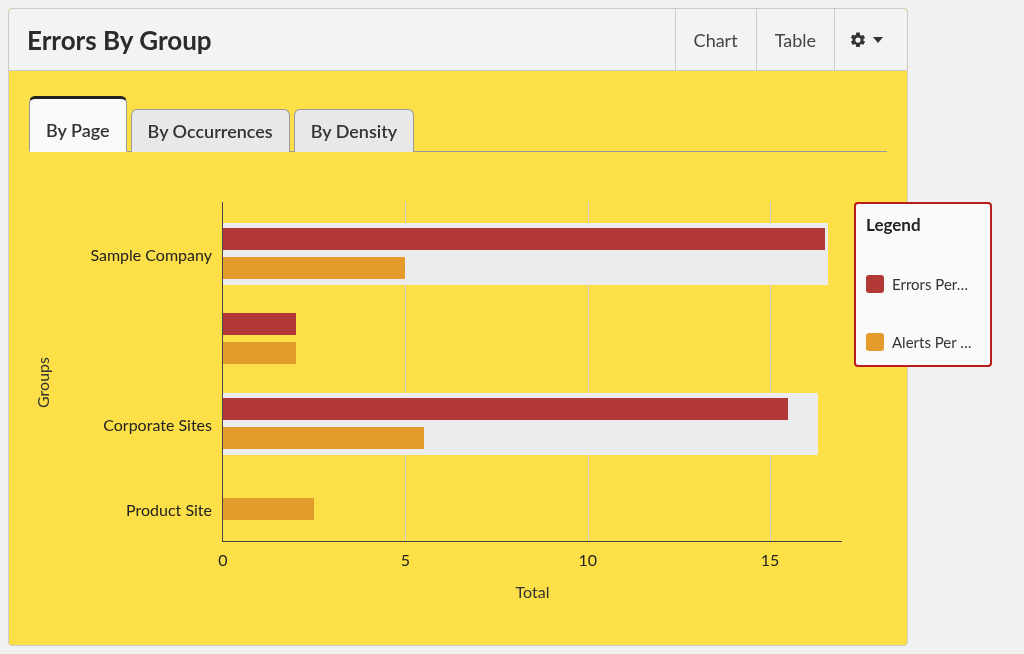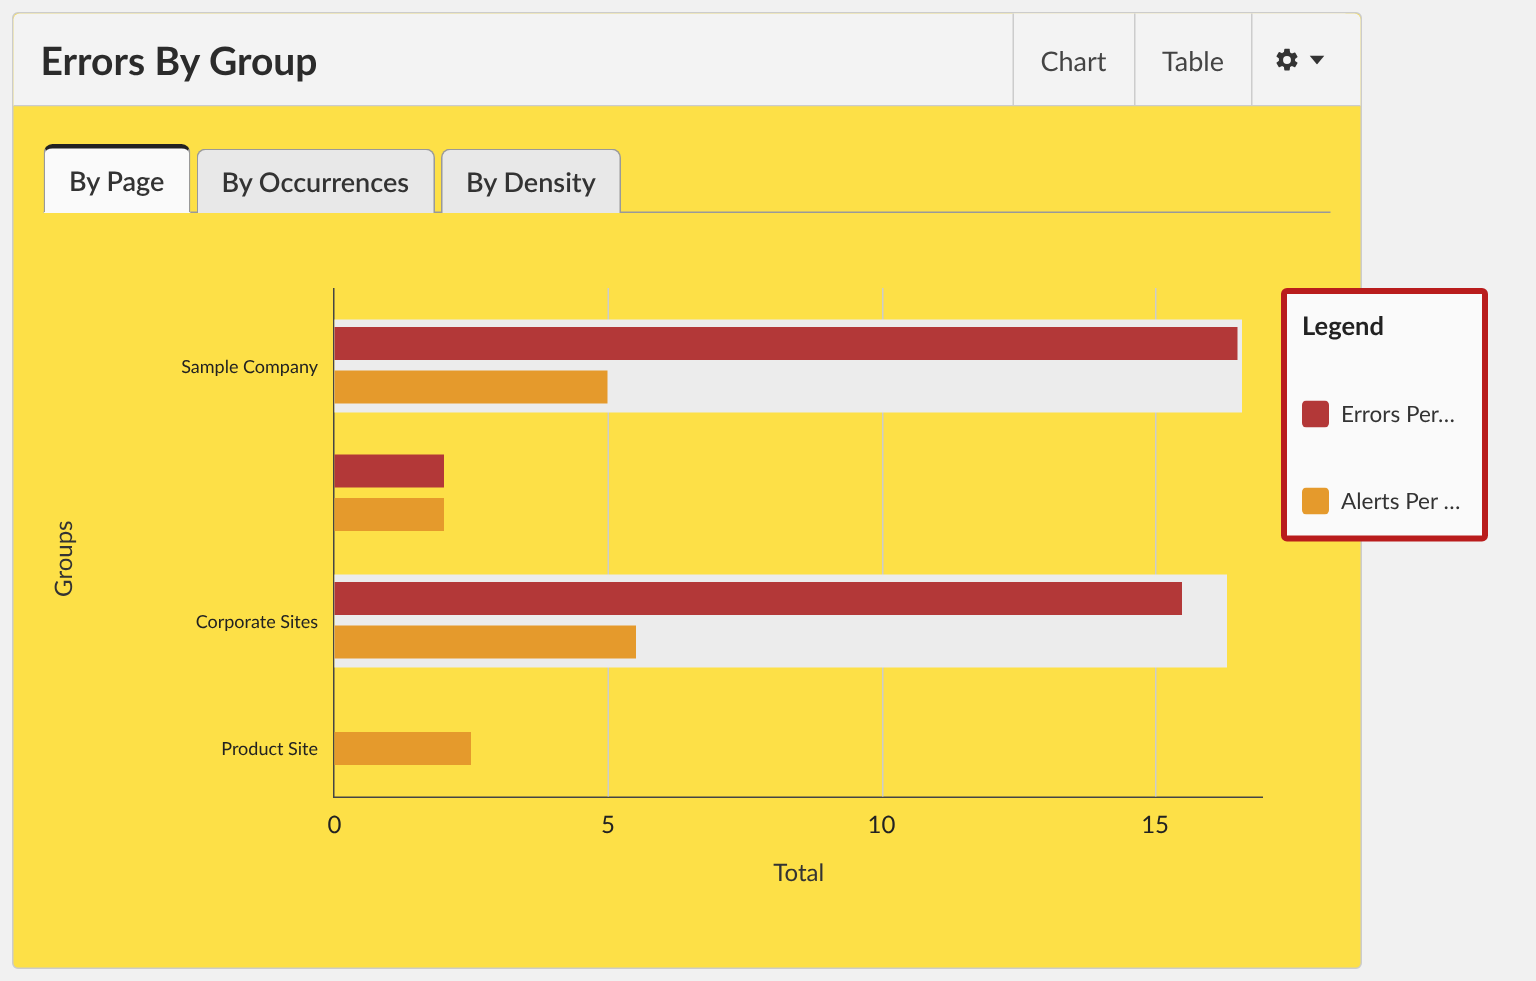--- a/index.html
+++ b/index.html
@@ -29,37 +29,37 @@
   }
   .gear-btn svg.caret { width: 10px; height: 6px; }
   .panel-body { flex: 1; padding: 24px 20px 18px 20px; position: relative; }
   .tabs { display: flex; align-items: flex-end; border-bottom: 1px solid #999; }
   .tab {
     padding: 10px 16px; font-size: 18px; color: #333; background: #e8e8e8;
     border: 1px solid #999; border-bottom: none; margin-right: 4px;
     border-radius: 6px 6px 0 0; cursor: pointer; font-weight: 600; position: relative; top: 1px;
   }
   .tab.active {
-    background: #fafafa; border-top: 3px solid #222; padding-top: 10px;
+    background: #fafafa; border-top: 3px solid #222; padding-top: 20px;
     border-bottom: 1px solid #fafafa;
   }
   .chart-area {
     position: relative; margin-top: 50px; height: 420px;
     display: flex;
   }
   .yaxis-title {
     writing-mode: vertical-rl; transform: rotate(180deg);
     font-size: 16px; color: #333; text-align: center; padding: 0 4px 0 0;
     align-self: center; margin-bottom: 60px;
   }
   .ylabels {
     width: 170px; position: relative;
   }
   .ylabel {
-    position: absolute; right: 10px; font-size: 12px; color: #222;
+    position: absolute; right: 10px; font-size: 16px; color: #222;
     transform: translateY(-50%); text-align: right; width: 160px;
   }
   .plot {
     position: relative; flex: 0 0 620px; height: 340px;
     border-left: 1px solid #444; border-bottom: 1px solid #444;
   }
   .gridline {
     position: absolute; top: 0; bottom: 0; width: 1px; background: #ccc;
   }
   .tick {
@@ -73,21 +73,21 @@
   .row-bg {
     position: absolute; left: 0; height: 62px; background: #ececec;
   }
   .bar {
     position: absolute; left: 0; height: 22px;
   }
   .bar.errors { background: #b33838; }
   .bar.alerts { background: #e59a2c; }
   .legend {
     position: absolute; top: 0; right: -150px; width: 138px;
-    border: 4px solid #b91c1c; border-radius: 4px; background: #fafafa;
+    border: 2px solid #b91c1c; border-radius: 4px; background: #fafafa;
     padding: 10px 10px 8px 10px;
   }
   .legend-title { font-weight: 700; font-size: 17px; color: #222; margin-bottom: 8px; }
   .legend-item { display: flex; align-items: center; gap: 8px; font-size: 15px; color: #333; margin-bottom: 6px; white-space: nowrap; overflow: hidden; text-overflow: ellipsis; margin-top: 40px; }
   .swatch { width: 18px; height: 18px; border-radius: 3px; flex: 0 0 18px; }
   .swatch.errors { background: #b33838; }
   .swatch.alerts { background: #e59a2c; }
 </style>
 </head>
 <body>

